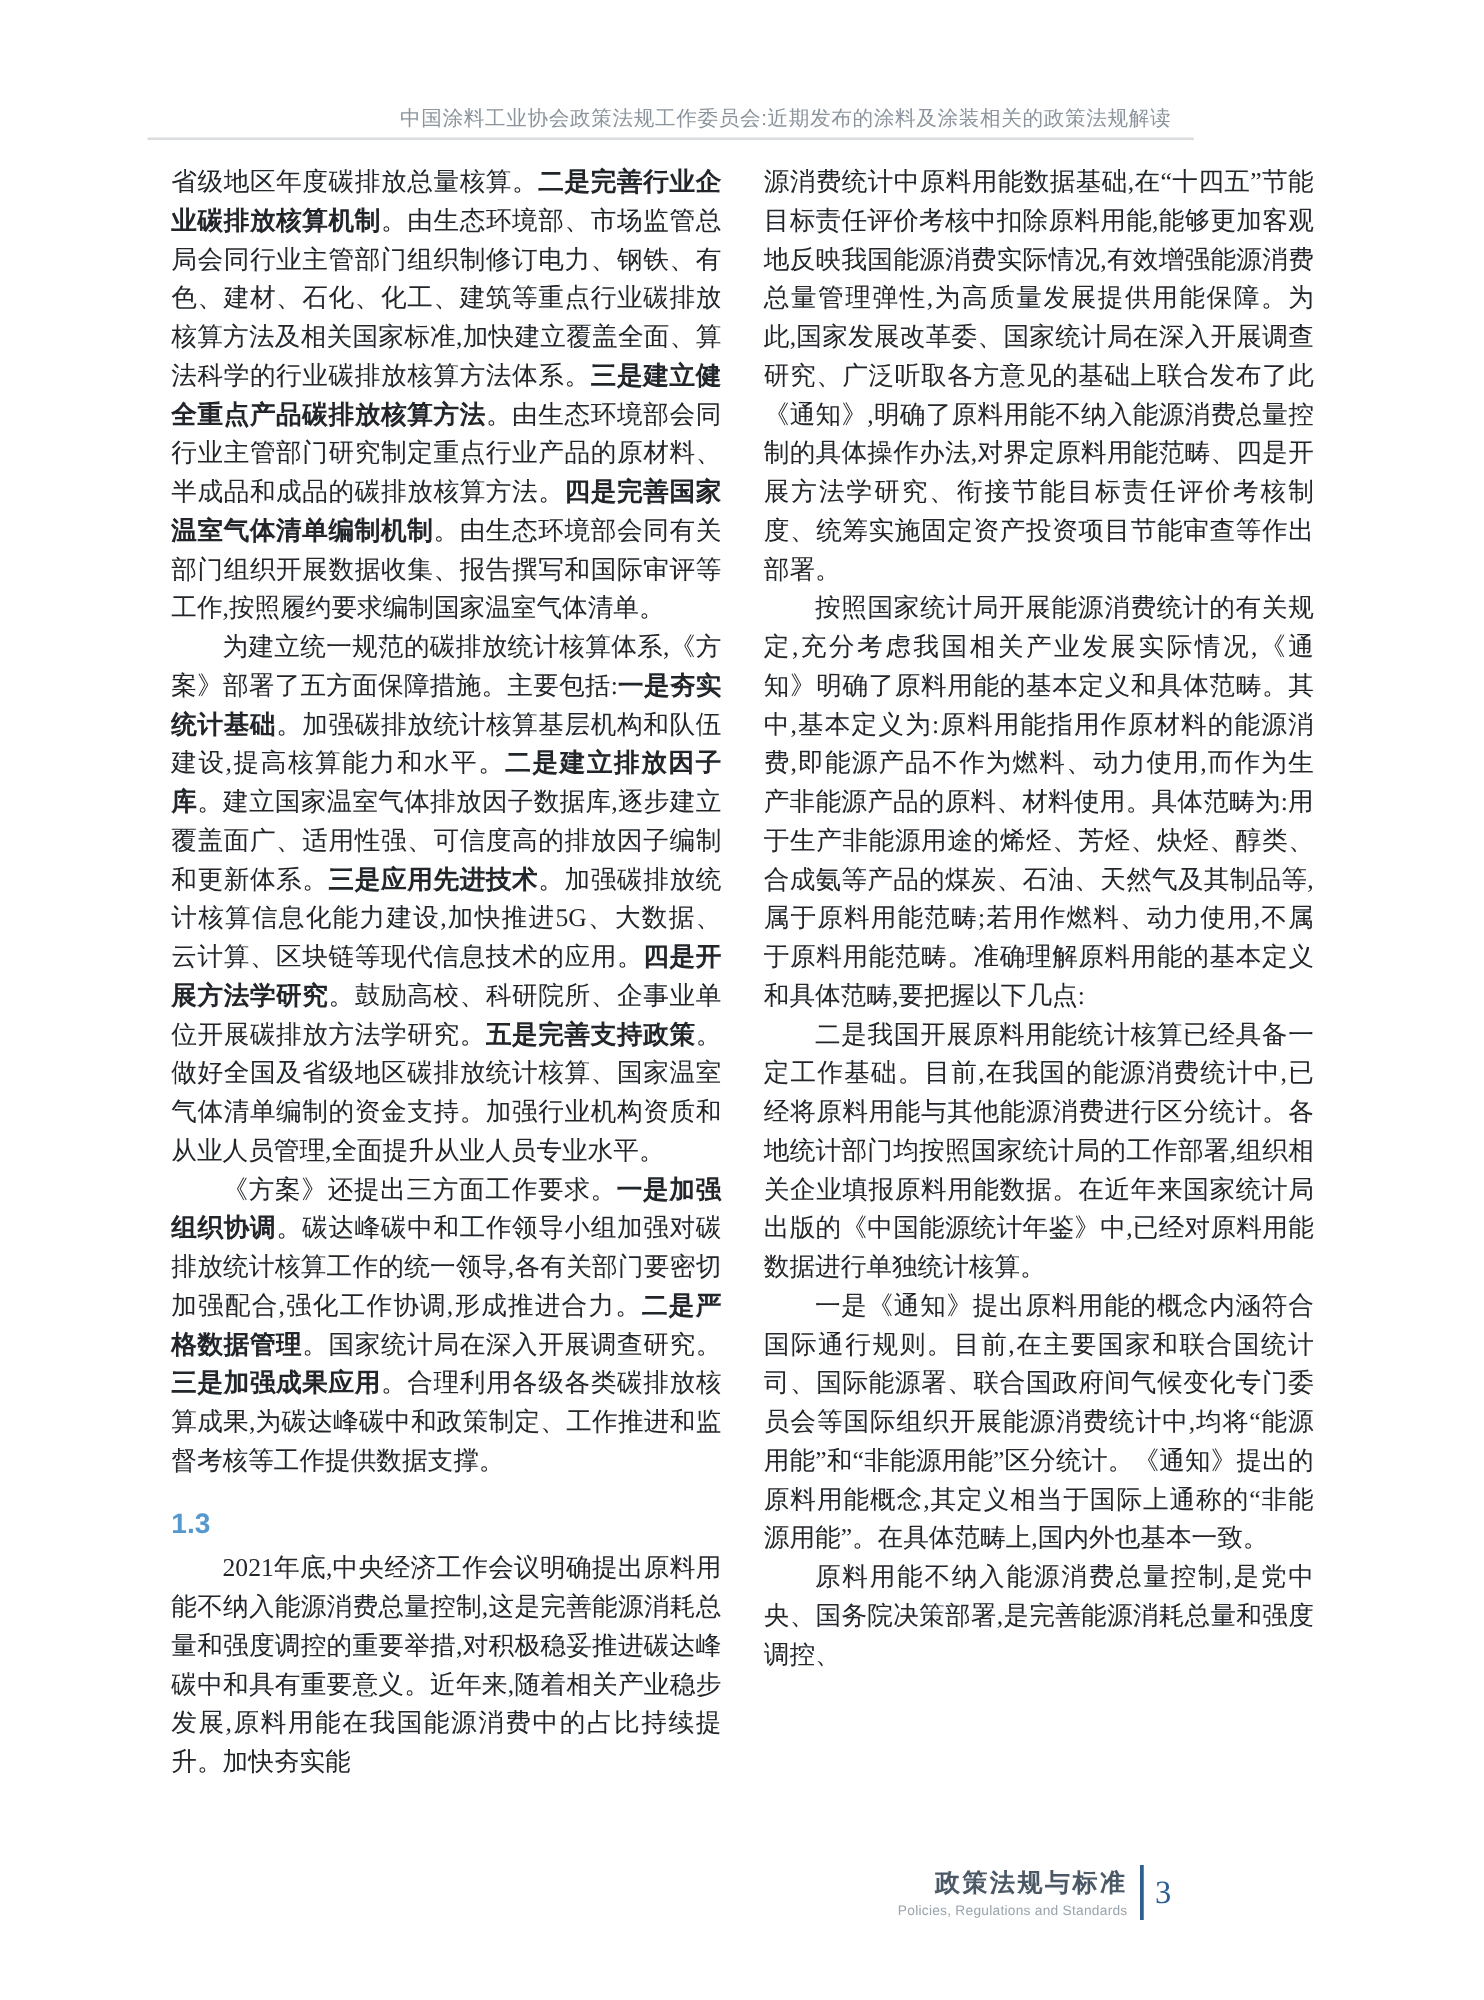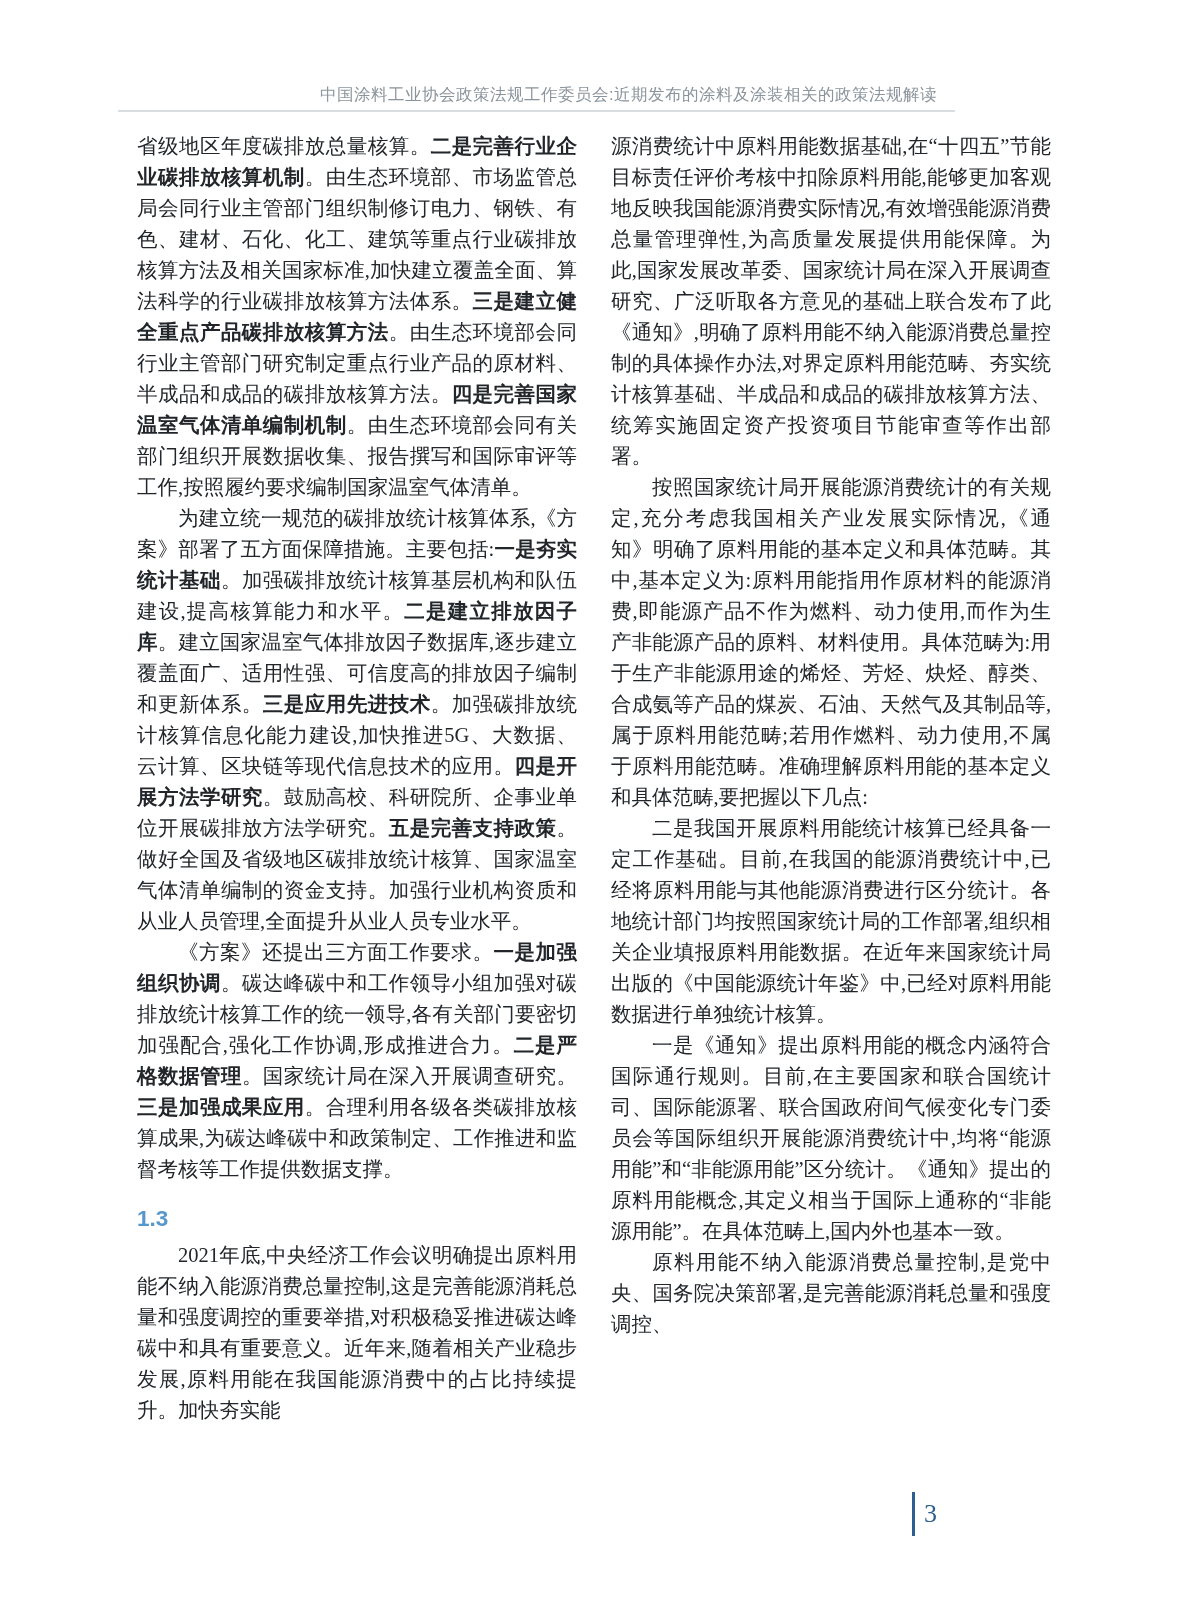--- a/index.html
+++ b/index.html
@@ -67,26 +67,30 @@
     <section class="column">
         <p class="para"><span>省级地区年度碳排放总量核算。</span><span class="b">二是完善行业企业碳排放核算机制</span><span>。由生态环境部、市场监管总局会同行业主管部门组织制修订电力、钢铁、有色、建材、石化、化工、建筑等重点行业碳排放核算方法及相关国家标准,加快建立覆盖全面、算法科学的行业碳排放核算方法体系。</span><span class="b">三是建立健全重点产品碳排放核算方法</span><span>。由生态环境部会同行业主管部门研究制定重点行业产品的原材料、半成品和成品的碳排放核算方法。</span><span class="b">四是完善国家温室气体清单编制机制</span><span>。由生态环境部会同有关部门组织开展数据收集、报告撰写和国际审评等工作,按照履约要求编制国家温室气体清单。</span></p>
         <p class="para indent"><span>为建立统一规范的碳排放统计核算体系,《方案》部署了五方面保障措施。主要包括:</span><span class="b">一是夯实统计基础</span><span>。加强碳排放统计核算基层机构和队伍建设,提高核算能力和水平。</span><span class="b">二是建立排放因子库</span><span>。建立国家温室气体排放因子数据库,逐步建立覆盖面广、适用性强、可信度高的排放因子编制和更新体系。</span><span class="b">三是应用先进技术</span><span>。加强碳排放统计核算信息化能力建设,加快推进5G、大数据、云计算、区块链等现代信息技术的应用。</span><span class="b">四是开展方法学研究</span><span>。鼓励高校、科研院所、企事业单位开展碳排放方法学研究。</span><span class="b">五是完善支持政策</span><span>。做好全国及省级地区碳排放统计核算、国家温室气体清单编制的资金支持。加强行业机构资质和从业人员管理,全面提升从业人员专业水平。</span></p>
         <p class="para indent"><span>《方案》还提出三方面工作要求。</span><span class="b">一是加强组织协调</span><span>。碳达峰碳中和工作领导小组加强对碳排放统计核算工作的统一领导,各有关部门要密切加强配合,强化工作协调,形成推进合力。</span><span class="b">二是严格数据管理</span><span>。国家统计局在深入开展调查研究。</span><span class="b">三是加强成果应用</span><span>。合理利用各级各类碳排放核算成果,为碳达峰碳中和政策制定、工作推进和监督考核等工作提供数据支撑。</span></p>
         <div class="section-heading">
           <span class="heading-num">1.3</span>
         </div>
         <p class="para indent"><span>2021年底,中央经济工作会议明确提出原料用能不纳入能源消费总量控制,这是完善能源消耗总量和强度调控的重要举措,对积极稳妥推进碳达峰碳中和具有重要意义。近年来,随着相关产业稳步发展,原料用能在我国能源消费中的占比持续提升。加快夯实能</span></p>
       </section>
     <section class="column">
-        <p class="para"><span>源消费统计中原料用能数据基础,在“十四五”节能目标责任评价考核中扣除原料用能,能够更加客观地反映我国能源消费实际情况,有效增强能源消费总量管理弹性,为高质量发展提供用能保障。为此,国家发展改革委、国家统计局在深入开展调查研究、广泛听取各方意见的基础上联合发布了此《通知》,明确了原料用能不纳入能源消费总量控制的具体操作办法,对界定原料用能范畴、夯实统计核算基础、半成品和成品的碳排放核算方法、统筹实施固定资产投资项目节能审查等作出部署。</span></p>
+        <p class="para"><span>源消费统计中原料用能数据基础,在“十四五”节能目标责任评价考核中扣除原料用能,能够更加客观地反映我国能源消费实际情况,有效增强能源消费总量管理弹性,为高质量发展提供用能保障。为此,国家发展改革委、国家统计局在深入开展调查研究、广泛听取各方意见的基础上联合发布了此《通知》,明确了原料用能不纳入能源消费总量控制的具体操作办法,对界定原料用能范畴、四是开展方法学研究、衔接节能目标责任评价考核制度、统筹实施固定资产投资项目节能审查等作出部署。</span></p>
         <p class="para indent"><span>按照国家统计局开展能源消费统计的有关规定,充分考虑我国相关产业发展实际情况,《通知》明确了原料用能的基本定义和具体范畴。其中,基本定义为:原料用能指用作原材料的能源消费,即能源产品不作为燃料、动力使用,而作为生产非能源产品的原料、材料使用。具体范畴为:用于生产非能源用途的烯烃、芳烃、炔烃、醇类、合成氨等产品的煤炭、石油、天然气及其制品等,属于原料用能范畴;若用作燃料、动力使用,不属于原料用能范畴。准确理解原料用能的基本定义和具体范畴,要把握以下几点:</span></p>
         <p class="para indent"><span>二是我国开展原料用能统计核算已经具备一定工作基础。目前,在我国的能源消费统计中,已经将原料用能与其他能源消费进行区分统计。各地统计部门均按照国家统计局的工作部署,组织相关企业填报原料用能数据。在近年来国家统计局出版的《中国能源统计年鉴》中,已经对原料用能数据进行单独统计核算。</span></p>
         <p class="para indent"><span>一是《通知》提出原料用能的概念内涵符合国际通行规则。目前,在主要国家和联合国统计司、国际能源署、联合国政府间气候变化专门委员会等国际组织开展能源消费统计中,均将“能源用能”和“非能源用能”区分统计。《通知》提出的原料用能概念,其定义相当于国际上通称的“非能源用能”。在具体范畴上,国内外也基本一致。</span></p>
         <p class="para indent"><span>原料用能不纳入能源消费总量控制,是党中央、国务院决策部署,是完善能源消耗总量和强度调控、</span></p>
       </section>
   </div>
 
   <div class="page-footer">
+    <div class="footer-titles">
+      <div class="footer-zh">政策法规与标准</div>
+      <div class="footer-en">Policies, Regulations and Standards</div>
+    </div>
     <div class="footer-bar"></div>
     <div class="footer-page">3</div>
   </div>
 
 </div>
 
 </body></html>

